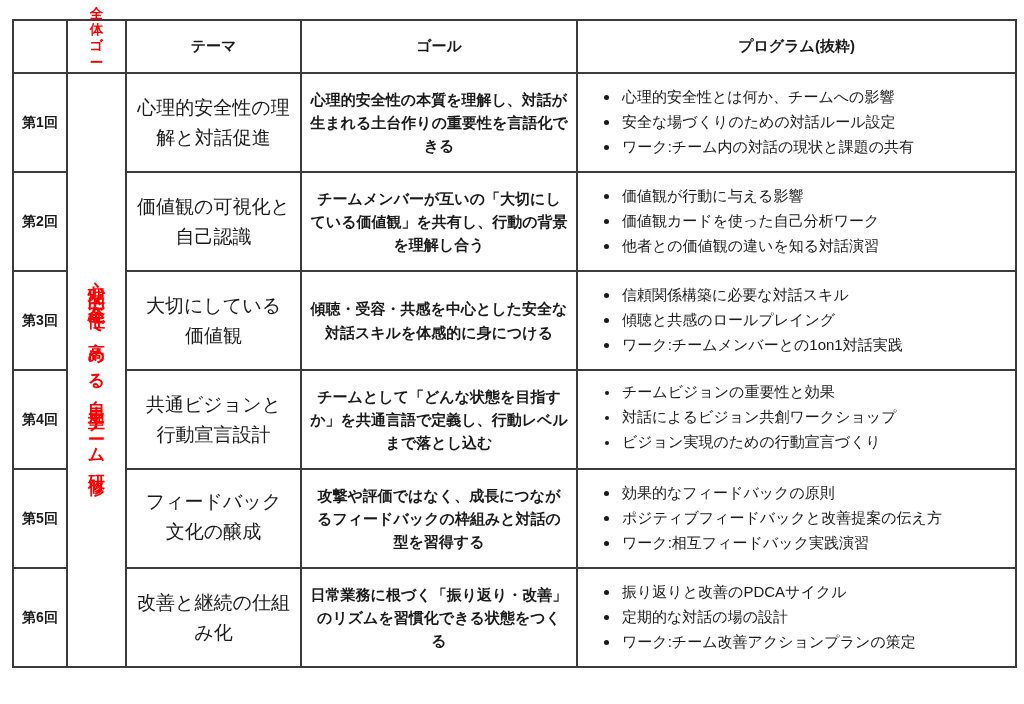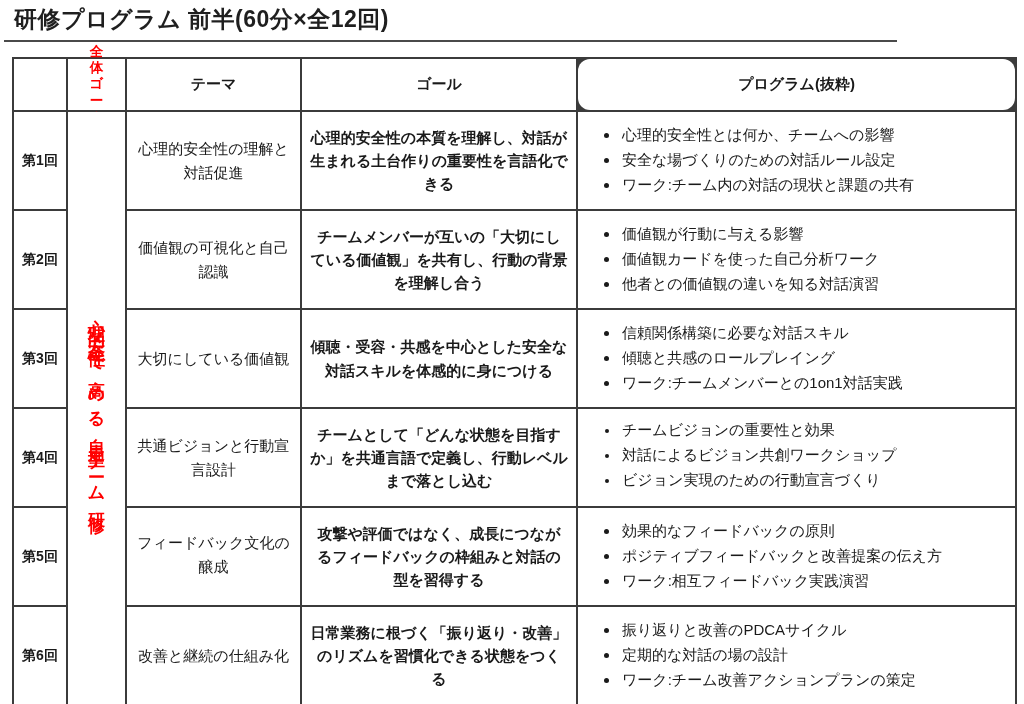--- a/index.html
+++ b/index.html
@@ -60,21 +60,21 @@
     line-height: 1.2;
     white-space: pre-line;
     font-weight: bold;
   }
   .session {
     font-weight: bold;
     font-size: 14px;
     padding: 2px 2px;
   }
   .theme {
-    font-size: 15px;
+    font-size: 19px;
     line-height: 1.55;
     padding: 2px 10px;
   }
   .goal {
     font-weight: bold;
     font-size: 15px;
     line-height: 1.55;
     padding: 0 8px;
   }
   .program {
@@ -103,32 +103,29 @@
     font-size: 17px;
     letter-spacing: 6px;
     line-height: 1;
   }
 </style>
 </head>
 <body>
 
 <div class="page">
 
-  <div class="title-block">
-    <span class="page-title">研修プログラム 前半(60分×全12回)</span>
-  </div>
 
   <div class="grid" id="grid">
 
     <div class="cell hdr" style="grid-row:1;grid-column:1;"></div>
     <div class="cell hdr hdr-overall" style="grid-row:1;grid-column:2;">全体
 ゴール</div>
     <div class="cell hdr" style="grid-row:1;grid-column:3;">テーマ</div>
     <div class="cell hdr" style="grid-row:1;grid-column:4;">ゴール</div>
-    <div class="cell hdr" style="grid-row:1;grid-column:5;border-radius:12px;">プログラム(抜粋)</div>
+    <div class="cell hdr" style="grid-row:1;grid-column:5;">プログラム(抜粋)</div>
 
     <div class="cell overall-goal-cell">
       <span class="vertical-text">心理的安全性で高める自走型チーム研修</span>
     </div>
 
   <div class="cell session" style="grid-area: 2 / 1;">第1回</div>
   <div class="cell theme" style="grid-area: 2 / 3;">心理的安全性の理解と対話促進</div>
   <div class="cell goal" style="grid-area: 2 / 4;">心理的安全性の本質を理解し、対話が生まれる土台作りの重要性を言語化できる</div>
   <div class="cell program" style="grid-area: 2 / 5;">
     <ul>

